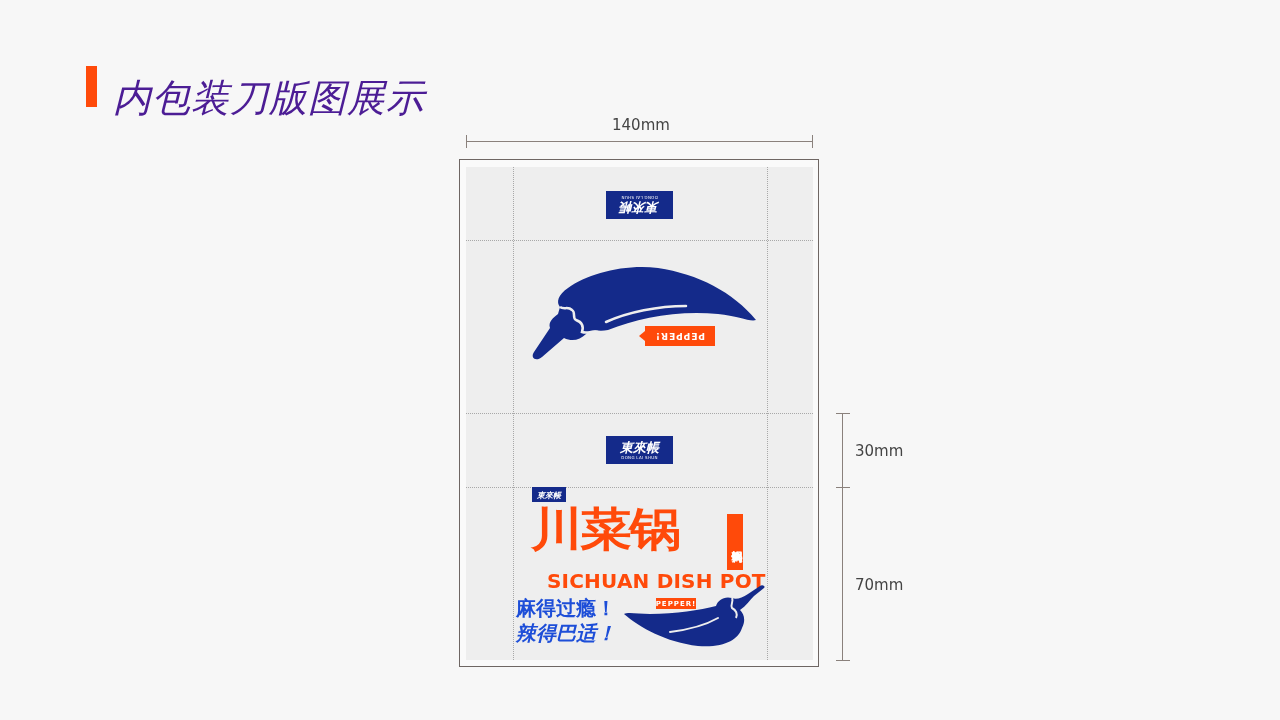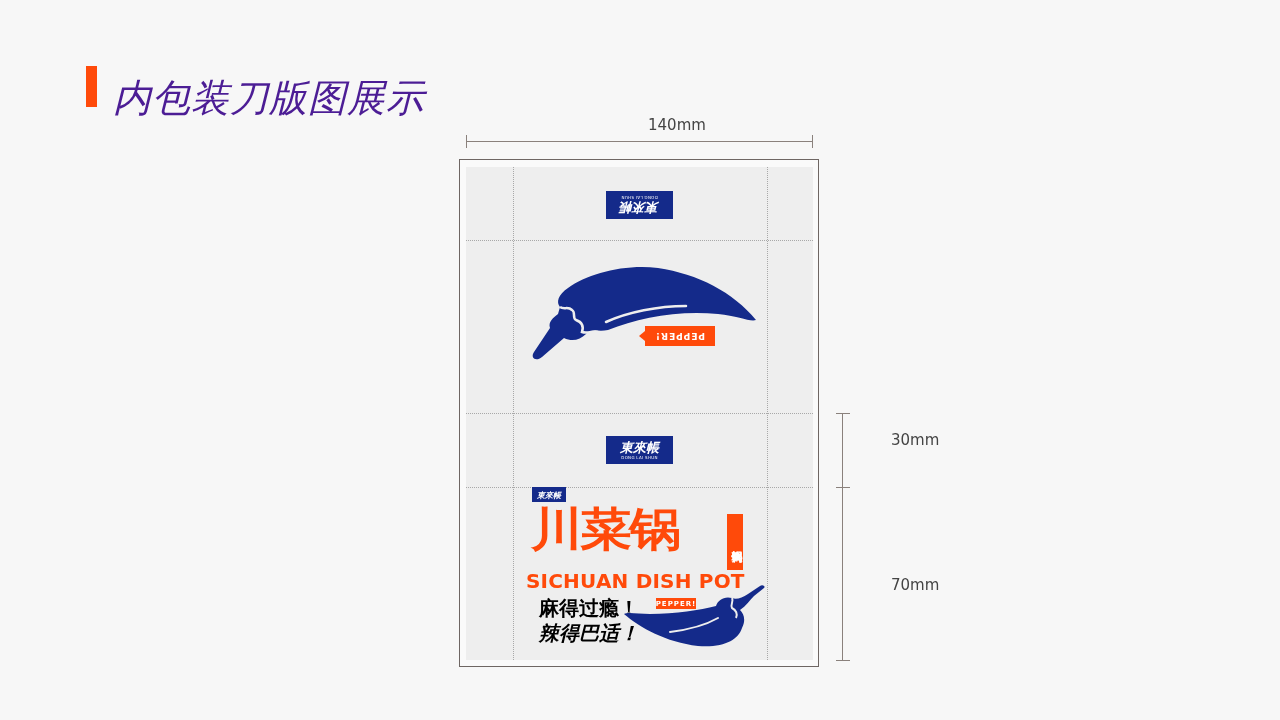--- a/index.html
+++ b/index.html
@@ -21,21 +21,21 @@
   
   .dim-h {
     position: absolute; left: 466px; top: 141px; width: 347px; height: 1px; background: #8a817c;
   }
   .dim-h::before, .dim-h::after {
     content: ""; position: absolute; top: -6px; width: 1px; height: 13px; background: #8a817c;
   }
   .dim-h::before { left: 0; }
   .dim-h::after { right: 0; }
   .dim-label {
-    position: absolute; font-size: 15px; color: #444; font-family: "DejaVu Sans", sans-serif; margin-left: 36px;
+    position: absolute; font-size: 15px; color: #444; font-family: "DejaVu Sans", sans-serif;
   }
   .dim-v {
     position: absolute; left: 842px; width: 1px; background: #8a817c;
   }
   .tick {
     position: absolute; left: 836px; width: 14px; height: 1px; background: #8a817c;
   }
 
   
   .frame {
@@ -72,25 +72,25 @@
     font-size: 46px; font-weight: bold; color: #ff4a0a; line-height: 52px;
     letter-spacing: -2px; white-space: nowrap;
     transform: scaleX(1.12); transform-origin: left top;
   }
   .side-label {
     position: absolute; left: 727px; top: 514px; width: 16px; height: 56px;
     background: #ff4a0a; color: #fff; font-size: 11px; line-height: 14px;
     writing-mode: vertical-rl; text-align: center; font-weight: bold;
   }
   .en-title {
-    position: absolute; left: 526px; top: 569px; font-size: 20px; font-weight: bold;
+    position: absolute; left: 547px; top: 569px; font-size: 20px; font-weight: bold;
     color: #ff4a0a; letter-spacing: 0.2px; white-space: nowrap; line-height: 24px;
   }
   .slogan {
-    position: absolute; left: 539px; font-size: 20px; font-weight: bold; color: #000000;
+    position: absolute; left: 516px; font-size: 20px; font-weight: bold; color: #1d4ed8;
     line-height: 24px; white-space: nowrap;
   }
 </style>
 </head>
 <body>
 
 <div class="title-bar"></div>
 <div class="page-title">内包装刀版图展示</div>
 
 <div class="dim-h"></div>
@@ -138,14 +138,14 @@
 <svg style="position:absolute; left:620px; top:584px;" width="148" height="72" viewBox="0 0 148 72">
   <path d="M4 30 C20 44 46 58 78 62 C104 64 118 56 122 44 C126 36 124 30 120 26 C126 22 130 16 134 12 L144 4 C146 2 142 0 140 2 L128 10 C122 14 116 16 112 14 C104 12 98 16 96 22 C80 26 56 30 30 30 C18 30 8 28 4 30 Z" fill="#142a8a"></path>
   <path d="M112 14 C114 18 110 20 112 24 C116 26 118 30 116 34" fill="none" stroke="#eeeeee" stroke-width="2"></path>
   <path d="M50 48 C66 46 84 42 98 34" fill="none" stroke="#eeeeee" stroke-width="2" stroke-linecap="round"></path>
 </svg>
 
 <div class="dim-v" style="top:413px; height:247px;"></div>
 <div class="tick" style="top:413px;"></div>
 <div class="tick" style="top:487px;"></div>
 <div class="tick" style="top:660px;"></div>
-<div class="dim-label" style="left:855px; top:431px;">30mm</div>
+<div class="dim-label" style="left:855px; top:442px;">30mm</div>
 <div class="dim-label" style="left:855px; top:576px;">70mm</div>
 
 </body></html>

